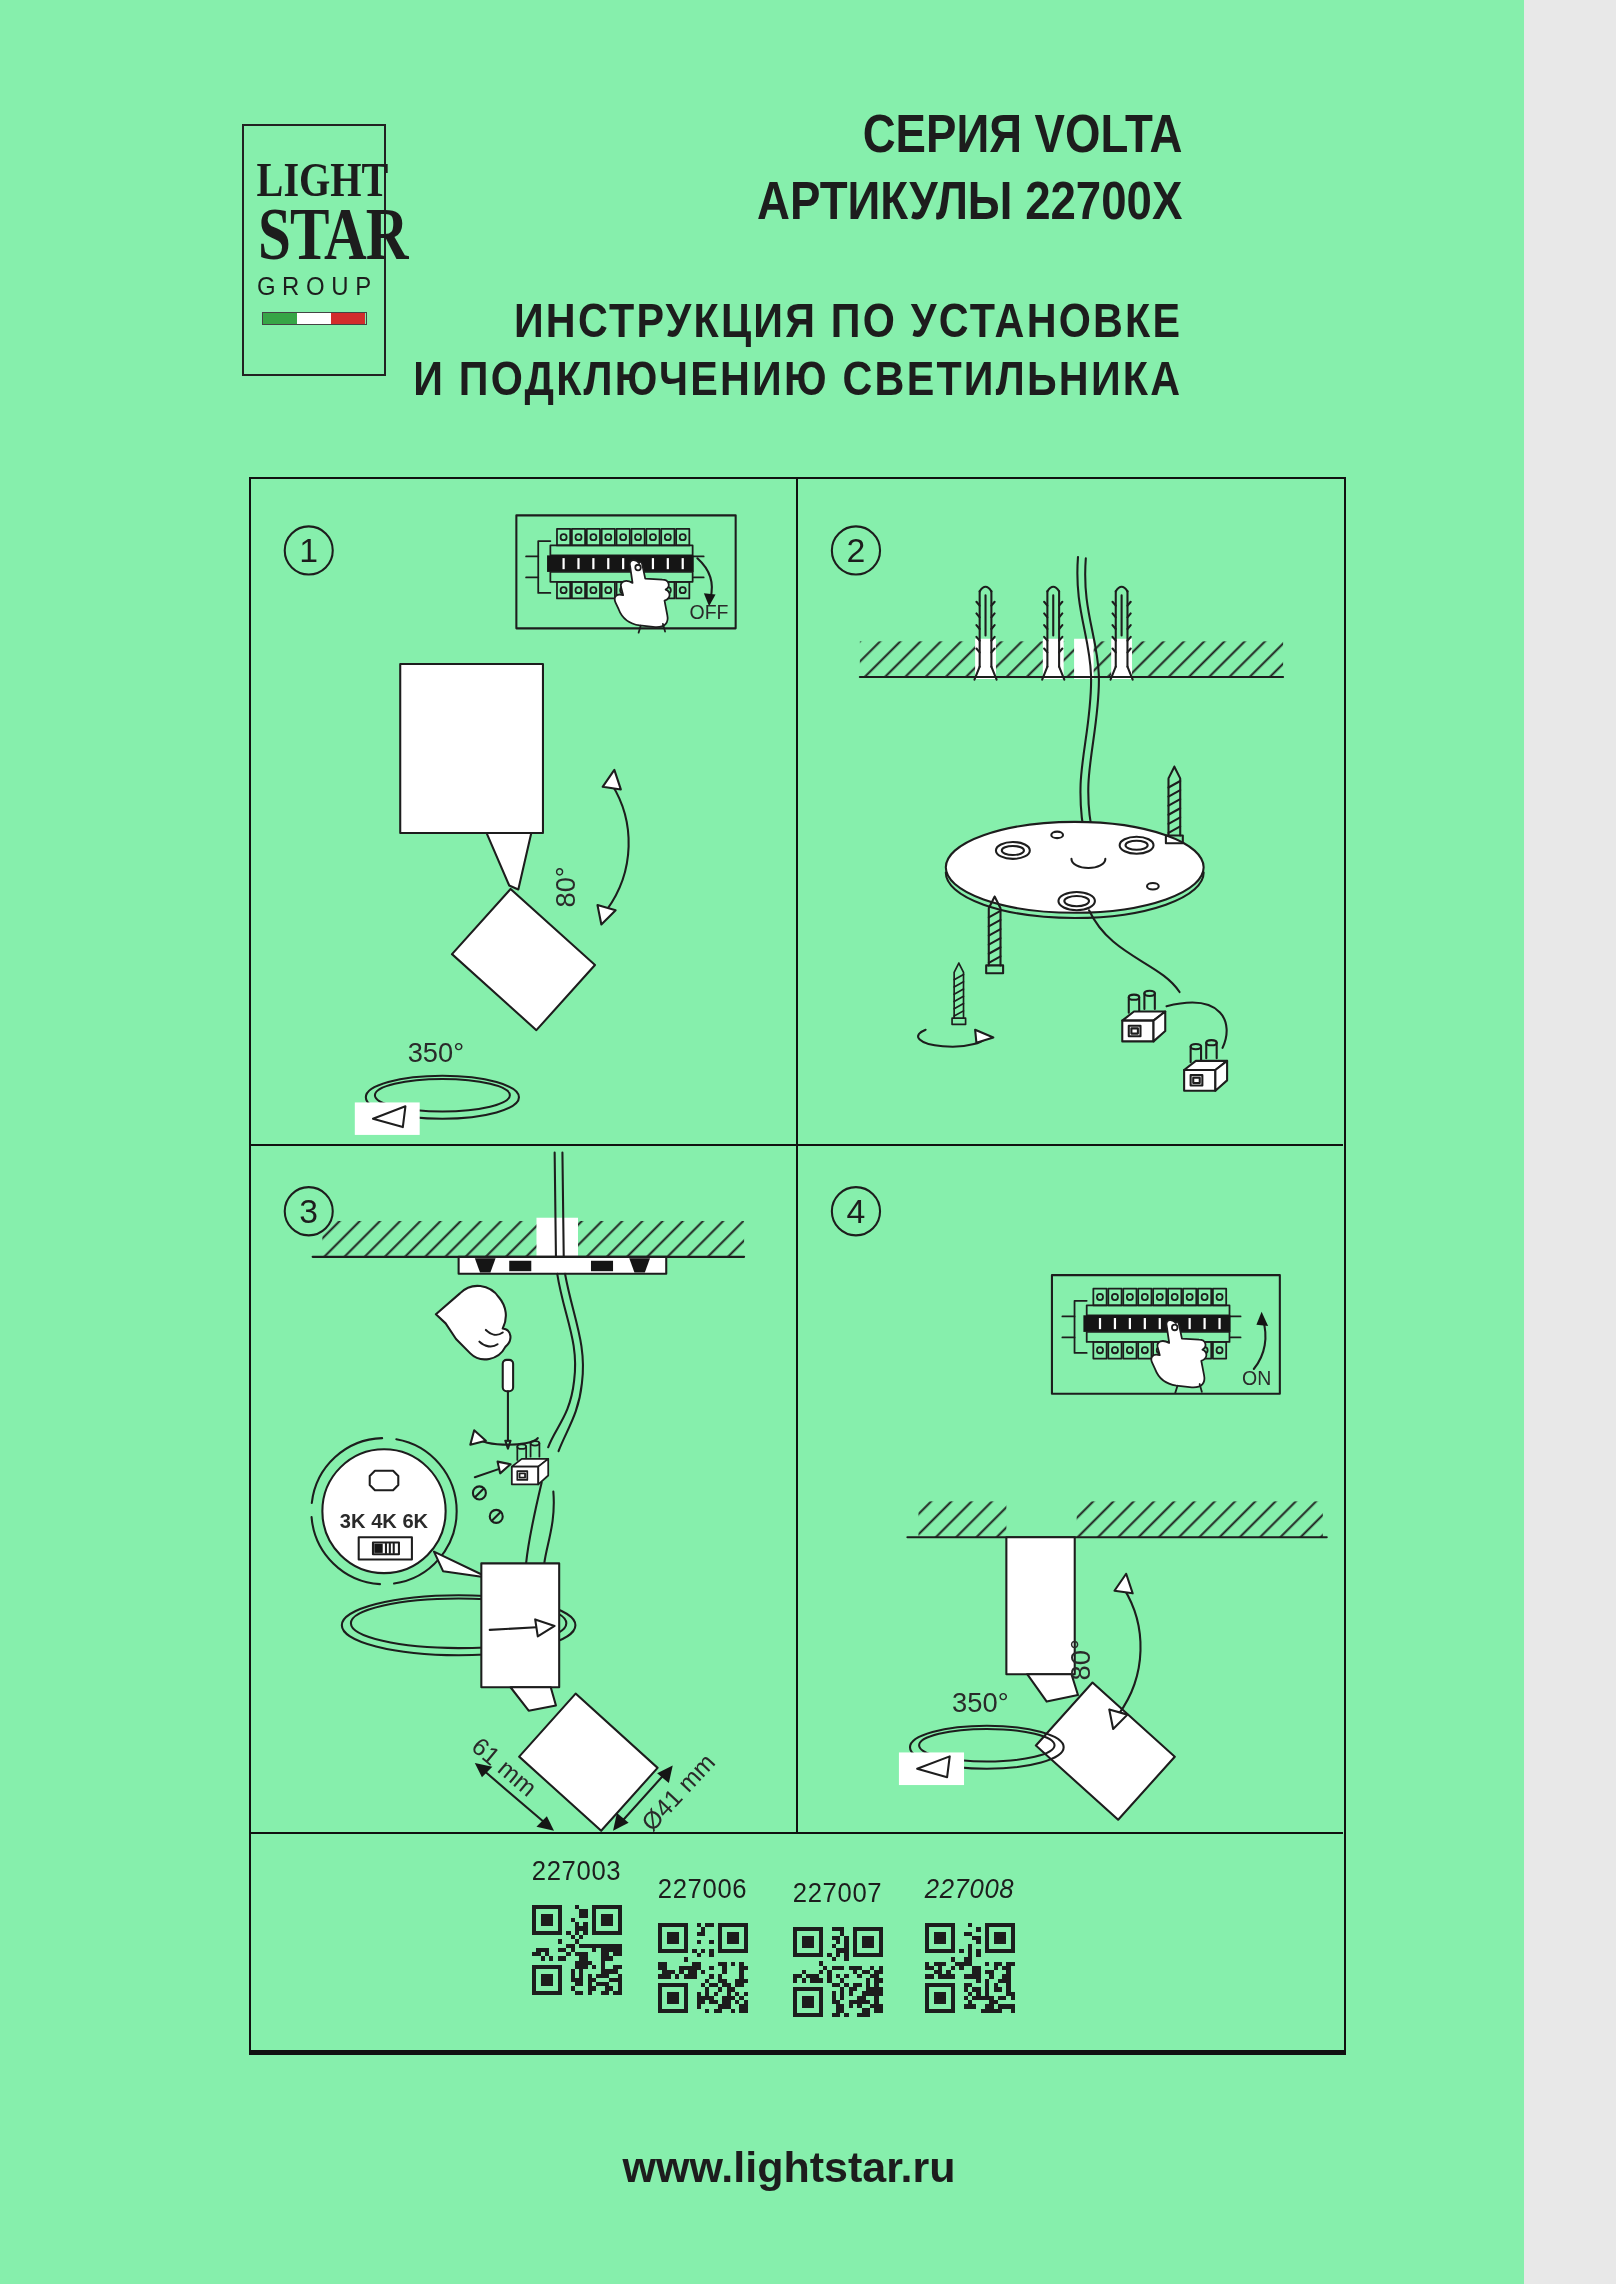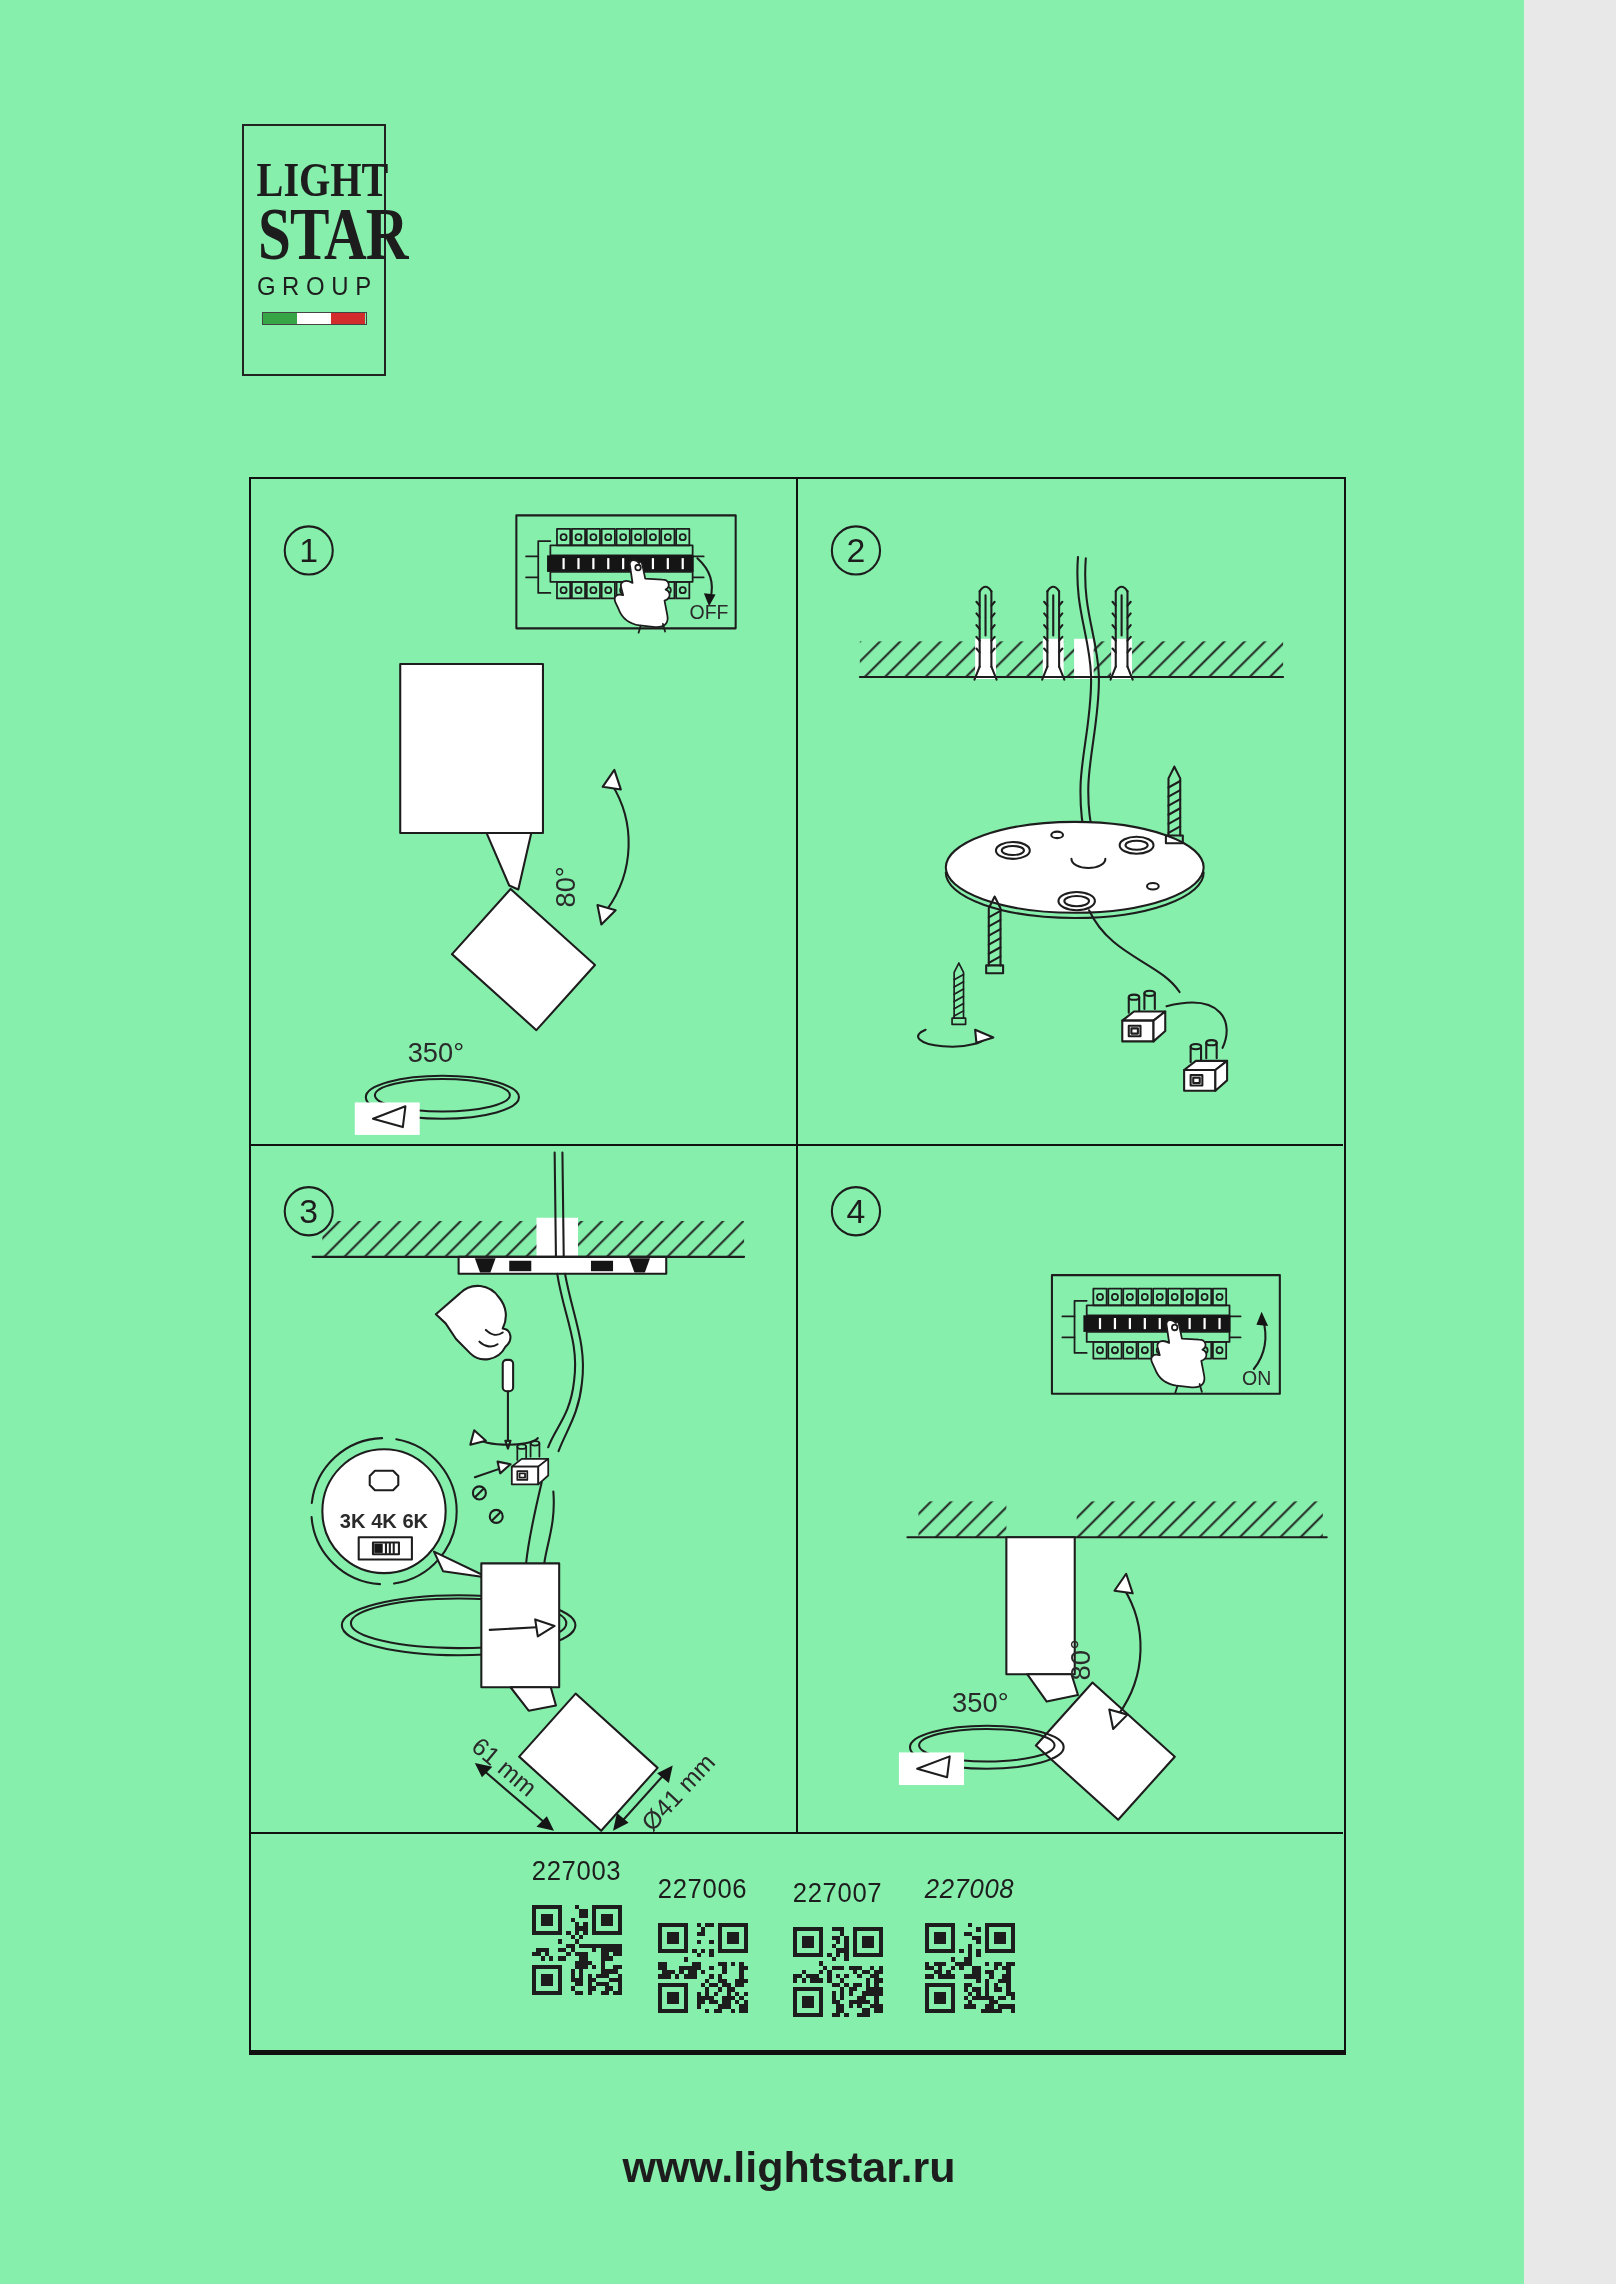--- a/index.html
+++ b/index.html
@@ -152,20 +152,27 @@
     <div class="logo-word1">LIGHT</div>
     <div class="logo-word2">STAR</div>
     <div class="logo-word3">GROUP</div>
     <div id="logo-flag">
       <span style="background: rgb(54, 165, 70);"></span>
       <span style="background: rgb(255, 255, 255);"></span>
       <span style="background: rgb(210, 44, 44);"></span>
     </div>
   </div>
 
+  <div id="title-block">
+    <div class="t-line t-big">СЕРИЯ VOLTA</div>
+    <div class="t-line t-big">АРТИКУЛЫ 22700X</div>
+    <div class="gap"></div>
+    <div class="t-line t-mid">ИНСТРУКЦИЯ ПО УСТАНОВКЕ</div>
+    <div class="t-line t-mid">И ПОДКЛЮЧЕНИЮ СВЕТИЛЬНИКА</div>
+  </div>
 
   <div id="grid">
 
     <div class="panel br bb">
       <svg viewBox="0 0 840 1024" preserveAspectRatio="none">
         <g>
           <circle class="ln" cx="89" cy="110" r="37"></circle>
           <text class="num" x="89" y="128">1</text>
         </g>
         <g>

